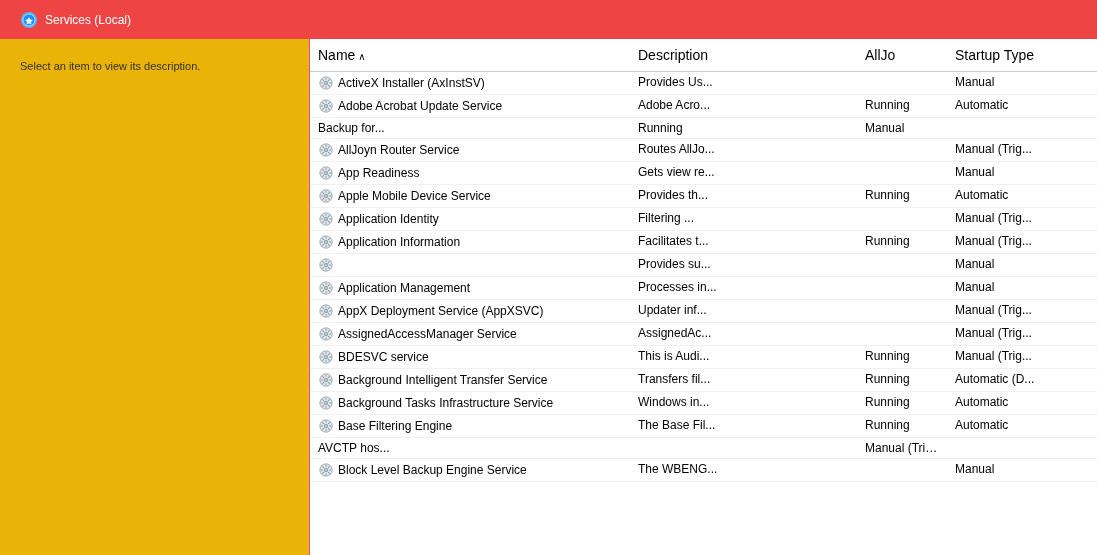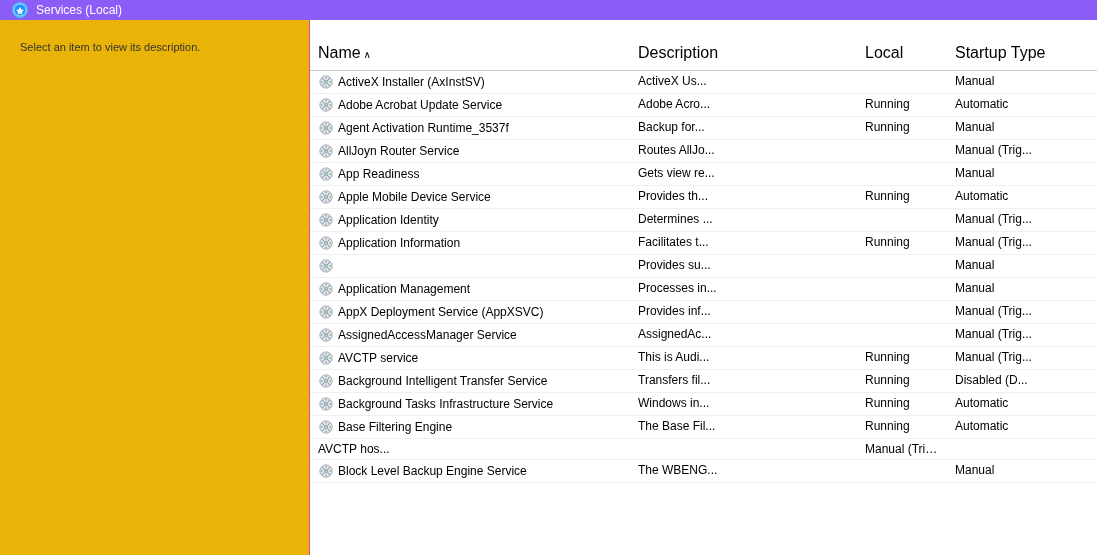--- a/index.html
+++ b/index.html
@@ -19,27 +19,27 @@
 
     .window {
       width: 1097px;
       height: 555px;
       background: white;
       display: flex;
       flex-direction: column;
     }
 
     .title-bar {
-      background: #8b5cf6;
+      background: #ef4444;
       color: white;
-      padding: 6px 12px;
+      padding: 6px 21px;
       display: flex;
       align-items: center;
       gap: 8px;
-      height: 20px;
+      height: 39px;
       flex-shrink: 0;
     }
 
     .title-bar-icon {
       width: 16px;
       height: 16px;
       background: #4db8ff;
       border-radius: 50%;
       display: flex;
       align-items: center;
@@ -84,26 +84,25 @@
       display: grid;
       grid-template-columns: 320px 1fr 90px 150px;
       background: white;
       border-bottom: 1px solid #ccc;
       padding: 4px 0;
       flex-shrink: 0;
     }
 
     .header-cell {
       padding: 4px 8px;
-      font-size: 16px;
+      font-size: 14px;
       font-weight: normal;
       color: #000;
       cursor: pointer;
       user-select: none;
-      margin-top: 16px;
     }
 
     .header-cell.sorted-asc::after {
       content: ' ∧';
       font-size: 10px;
     }
 
     .table-body {
       overflow-y: auto;
       flex: 1;
@@ -162,41 +161,41 @@
 
   <div class="main-content">
     <div class="left-panel">
       <span class="left-panel-text">Select an item to view its description.</span>
     </div>
 
     <div class="services-table-container">
       <div class="table-header">
         <div class="header-cell sorted-asc">Name</div>
         <div class="header-cell">Description</div>
-        <div class="header-cell">Local</div>
+        <div class="header-cell">AllJo</div>
         <div class="header-cell">Startup Type</div>
       </div>
 
       <div class="table-body">
 
       <div class="table-row">
             <div class="cell name-cell">
               <span class="service-icon">
                 <svg class="gear-svg" viewBox="0 0 16 16" xmlns="http://www.w3.org/2000/svg">
     <circle cx="8" cy="8" r="7" fill="#e8e8e8" stroke="#aaa" stroke-width="0.5"></circle>
     <path d="M8 5.5 A2.5 2.5 0 1 1 8 10.5 A2.5 2.5 0 1 1 8 5.5 Z" fill="#7090a0"></path>
     <path d="M7.2 2.5 L8.8 2.5 L8.8 4 L7.2 4 Z M7.2 12 L8.8 12 L8.8 13.5 L7.2 13.5 Z M2.5 7.2 L4 7.2 L4 8.8 L2.5 8.8 Z M12 7.2 L13.5 7.2 L13.5 8.8 L12 8.8 Z" fill="#8898a8" transform="rotate(0 8 8)"></path>
     <path d="M4.2 4.2 L5.3 5.3 M10.7 10.7 L11.8 11.8 M4.2 11.8 L5.3 10.7 M10.7 5.3 L11.8 4.2" stroke="#8898a8" stroke-width="1.2" stroke-linecap="round"></path>
     <circle cx="8" cy="8" r="2" fill="#b0c8d0"></circle>
     <circle cx="8" cy="8" r="7" fill="none" stroke="#6080a0" stroke-width="0.5"></circle>
   </svg>
               </span>
               <span>ActiveX Installer (AxInstSV)</span>
             </div>
-            <div class="cell">ActiveX Us...</div>
+            <div class="cell">Provides Us...</div>
             <div class="cell"></div>
             <div class="cell">Manual</div>
           </div>
           <div class="table-row">
             <div class="cell name-cell">
               <span class="service-icon">
                 <svg class="gear-svg" viewBox="0 0 16 16" xmlns="http://www.w3.org/2000/svg">
     <circle cx="8" cy="8" r="7" fill="#e8e8e8" stroke="#aaa" stroke-width="0.5"></circle>
     <path d="M8 5.5 A2.5 2.5 0 1 1 8 10.5 A2.5 2.5 0 1 1 8 5.5 Z" fill="#7090a0"></path>
     <path d="M7.2 2.5 L8.8 2.5 L8.8 4 L7.2 4 Z M7.2 12 L8.8 12 L8.8 13.5 L7.2 13.5 Z M2.5 7.2 L4 7.2 L4 8.8 L2.5 8.8 Z M12 7.2 L13.5 7.2 L13.5 8.8 L12 8.8 Z" fill="#8898a8" transform="rotate(0 8 8)"></path>
@@ -205,33 +204,20 @@
     <circle cx="8" cy="8" r="7" fill="none" stroke="#6080a0" stroke-width="0.5"></circle>
   </svg>
               </span>
               <span>Adobe Acrobat Update Service</span>
             </div>
             <div class="cell">Adobe Acro...</div>
             <div class="cell">Running</div>
             <div class="cell">Automatic</div>
           </div>
           <div class="table-row">
-            <div class="cell name-cell">
-              <span class="service-icon">
-                <svg class="gear-svg" viewBox="0 0 16 16" xmlns="http://www.w3.org/2000/svg">
-    <circle cx="8" cy="8" r="7" fill="#e8e8e8" stroke="#aaa" stroke-width="0.5"></circle>
-    <path d="M8 5.5 A2.5 2.5 0 1 1 8 10.5 A2.5 2.5 0 1 1 8 5.5 Z" fill="#7090a0"></path>
-    <path d="M7.2 2.5 L8.8 2.5 L8.8 4 L7.2 4 Z M7.2 12 L8.8 12 L8.8 13.5 L7.2 13.5 Z M2.5 7.2 L4 7.2 L4 8.8 L2.5 8.8 Z M12 7.2 L13.5 7.2 L13.5 8.8 L12 8.8 Z" fill="#8898a8" transform="rotate(0 8 8)"></path>
-    <path d="M4.2 4.2 L5.3 5.3 M10.7 10.7 L11.8 11.8 M4.2 11.8 L5.3 10.7 M10.7 5.3 L11.8 4.2" stroke="#8898a8" stroke-width="1.2" stroke-linecap="round"></path>
-    <circle cx="8" cy="8" r="2" fill="#b0c8d0"></circle>
-    <circle cx="8" cy="8" r="7" fill="none" stroke="#6080a0" stroke-width="0.5"></circle>
-  </svg>
-              </span>
-              <span>Agent Activation Runtime_3537f</span>
-            </div>
             <div class="cell">Backup for...</div>
             <div class="cell">Running</div>
             <div class="cell">Manual</div>
           </div>
           <div class="table-row">
             <div class="cell name-cell">
               <span class="service-icon">
                 <svg class="gear-svg" viewBox="0 0 16 16" xmlns="http://www.w3.org/2000/svg">
     <circle cx="8" cy="8" r="7" fill="#e8e8e8" stroke="#aaa" stroke-width="0.5"></circle>
     <path d="M8 5.5 A2.5 2.5 0 1 1 8 10.5 A2.5 2.5 0 1 1 8 5.5 Z" fill="#7090a0"></path>
@@ -290,21 +276,21 @@
     <circle cx="8" cy="8" r="7" fill="#e8e8e8" stroke="#aaa" stroke-width="0.5"></circle>
     <path d="M8 5.5 A2.5 2.5 0 1 1 8 10.5 A2.5 2.5 0 1 1 8 5.5 Z" fill="#7090a0"></path>
     <path d="M7.2 2.5 L8.8 2.5 L8.8 4 L7.2 4 Z M7.2 12 L8.8 12 L8.8 13.5 L7.2 13.5 Z M2.5 7.2 L4 7.2 L4 8.8 L2.5 8.8 Z M12 7.2 L13.5 7.2 L13.5 8.8 L12 8.8 Z" fill="#8898a8" transform="rotate(0 8 8)"></path>
     <path d="M4.2 4.2 L5.3 5.3 M10.7 10.7 L11.8 11.8 M4.2 11.8 L5.3 10.7 M10.7 5.3 L11.8 4.2" stroke="#8898a8" stroke-width="1.2" stroke-linecap="round"></path>
     <circle cx="8" cy="8" r="2" fill="#b0c8d0"></circle>
     <circle cx="8" cy="8" r="7" fill="none" stroke="#6080a0" stroke-width="0.5"></circle>
   </svg>
               </span>
               <span>Application Identity</span>
             </div>
-            <div class="cell">Determines ...</div>
+            <div class="cell">Filtering ...</div>
             <div class="cell"></div>
             <div class="cell">Manual (Trig...</div>
           </div>
           <div class="table-row">
             <div class="cell name-cell">
               <span class="service-icon">
                 <svg class="gear-svg" viewBox="0 0 16 16" xmlns="http://www.w3.org/2000/svg">
     <circle cx="8" cy="8" r="7" fill="#e8e8e8" stroke="#aaa" stroke-width="0.5"></circle>
     <path d="M8 5.5 A2.5 2.5 0 1 1 8 10.5 A2.5 2.5 0 1 1 8 5.5 Z" fill="#7090a0"></path>
     <path d="M7.2 2.5 L8.8 2.5 L8.8 4 L7.2 4 Z M7.2 12 L8.8 12 L8.8 13.5 L7.2 13.5 Z M2.5 7.2 L4 7.2 L4 8.8 L2.5 8.8 Z M12 7.2 L13.5 7.2 L13.5 8.8 L12 8.8 Z" fill="#8898a8" transform="rotate(0 8 8)"></path>
@@ -361,21 +347,21 @@
     <circle cx="8" cy="8" r="7" fill="#e8e8e8" stroke="#aaa" stroke-width="0.5"></circle>
     <path d="M8 5.5 A2.5 2.5 0 1 1 8 10.5 A2.5 2.5 0 1 1 8 5.5 Z" fill="#7090a0"></path>
     <path d="M7.2 2.5 L8.8 2.5 L8.8 4 L7.2 4 Z M7.2 12 L8.8 12 L8.8 13.5 L7.2 13.5 Z M2.5 7.2 L4 7.2 L4 8.8 L2.5 8.8 Z M12 7.2 L13.5 7.2 L13.5 8.8 L12 8.8 Z" fill="#8898a8" transform="rotate(0 8 8)"></path>
     <path d="M4.2 4.2 L5.3 5.3 M10.7 10.7 L11.8 11.8 M4.2 11.8 L5.3 10.7 M10.7 5.3 L11.8 4.2" stroke="#8898a8" stroke-width="1.2" stroke-linecap="round"></path>
     <circle cx="8" cy="8" r="2" fill="#b0c8d0"></circle>
     <circle cx="8" cy="8" r="7" fill="none" stroke="#6080a0" stroke-width="0.5"></circle>
   </svg>
               </span>
               <span>AppX Deployment Service (AppXSVC)</span>
             </div>
-            <div class="cell">Provides inf...</div>
+            <div class="cell">Updater inf...</div>
             <div class="cell"></div>
             <div class="cell">Manual (Trig...</div>
           </div>
           <div class="table-row">
             <div class="cell name-cell">
               <span class="service-icon">
                 <svg class="gear-svg" viewBox="0 0 16 16" xmlns="http://www.w3.org/2000/svg">
     <circle cx="8" cy="8" r="7" fill="#e8e8e8" stroke="#aaa" stroke-width="0.5"></circle>
     <path d="M8 5.5 A2.5 2.5 0 1 1 8 10.5 A2.5 2.5 0 1 1 8 5.5 Z" fill="#7090a0"></path>
     <path d="M7.2 2.5 L8.8 2.5 L8.8 4 L7.2 4 Z M7.2 12 L8.8 12 L8.8 13.5 L7.2 13.5 Z M2.5 7.2 L4 7.2 L4 8.8 L2.5 8.8 Z M12 7.2 L13.5 7.2 L13.5 8.8 L12 8.8 Z" fill="#8898a8" transform="rotate(0 8 8)"></path>
@@ -395,21 +381,21 @@
               <span class="service-icon">
                 <svg class="gear-svg" viewBox="0 0 16 16" xmlns="http://www.w3.org/2000/svg">
     <circle cx="8" cy="8" r="7" fill="#e8e8e8" stroke="#aaa" stroke-width="0.5"></circle>
     <path d="M8 5.5 A2.5 2.5 0 1 1 8 10.5 A2.5 2.5 0 1 1 8 5.5 Z" fill="#7090a0"></path>
     <path d="M7.2 2.5 L8.8 2.5 L8.8 4 L7.2 4 Z M7.2 12 L8.8 12 L8.8 13.5 L7.2 13.5 Z M2.5 7.2 L4 7.2 L4 8.8 L2.5 8.8 Z M12 7.2 L13.5 7.2 L13.5 8.8 L12 8.8 Z" fill="#8898a8" transform="rotate(0 8 8)"></path>
     <path d="M4.2 4.2 L5.3 5.3 M10.7 10.7 L11.8 11.8 M4.2 11.8 L5.3 10.7 M10.7 5.3 L11.8 4.2" stroke="#8898a8" stroke-width="1.2" stroke-linecap="round"></path>
     <circle cx="8" cy="8" r="2" fill="#b0c8d0"></circle>
     <circle cx="8" cy="8" r="7" fill="none" stroke="#6080a0" stroke-width="0.5"></circle>
   </svg>
               </span>
-              <span>AVCTP service</span>
+              <span>BDESVC service</span>
             </div>
             <div class="cell">This is Audi...</div>
             <div class="cell">Running</div>
             <div class="cell">Manual (Trig...</div>
           </div>
           <div class="table-row">
             <div class="cell name-cell">
               <span class="service-icon">
                 <svg class="gear-svg" viewBox="0 0 16 16" xmlns="http://www.w3.org/2000/svg">
     <circle cx="8" cy="8" r="7" fill="#e8e8e8" stroke="#aaa" stroke-width="0.5"></circle>
@@ -417,21 +403,21 @@
     <path d="M7.2 2.5 L8.8 2.5 L8.8 4 L7.2 4 Z M7.2 12 L8.8 12 L8.8 13.5 L7.2 13.5 Z M2.5 7.2 L4 7.2 L4 8.8 L2.5 8.8 Z M12 7.2 L13.5 7.2 L13.5 8.8 L12 8.8 Z" fill="#8898a8" transform="rotate(0 8 8)"></path>
     <path d="M4.2 4.2 L5.3 5.3 M10.7 10.7 L11.8 11.8 M4.2 11.8 L5.3 10.7 M10.7 5.3 L11.8 4.2" stroke="#8898a8" stroke-width="1.2" stroke-linecap="round"></path>
     <circle cx="8" cy="8" r="2" fill="#b0c8d0"></circle>
     <circle cx="8" cy="8" r="7" fill="none" stroke="#6080a0" stroke-width="0.5"></circle>
   </svg>
               </span>
               <span>Background Intelligent Transfer Service</span>
             </div>
             <div class="cell">Transfers fil...</div>
             <div class="cell">Running</div>
-            <div class="cell">Disabled (D...</div>
+            <div class="cell">Automatic (D...</div>
           </div>
           <div class="table-row">
             <div class="cell name-cell">
               <span class="service-icon">
                 <svg class="gear-svg" viewBox="0 0 16 16" xmlns="http://www.w3.org/2000/svg">
     <circle cx="8" cy="8" r="7" fill="#e8e8e8" stroke="#aaa" stroke-width="0.5"></circle>
     <path d="M8 5.5 A2.5 2.5 0 1 1 8 10.5 A2.5 2.5 0 1 1 8 5.5 Z" fill="#7090a0"></path>
     <path d="M7.2 2.5 L8.8 2.5 L8.8 4 L7.2 4 Z M7.2 12 L8.8 12 L8.8 13.5 L7.2 13.5 Z M2.5 7.2 L4 7.2 L4 8.8 L2.5 8.8 Z M12 7.2 L13.5 7.2 L13.5 8.8 L12 8.8 Z" fill="#8898a8" transform="rotate(0 8 8)"></path>
     <path d="M4.2 4.2 L5.3 5.3 M10.7 10.7 L11.8 11.8 M4.2 11.8 L5.3 10.7 M10.7 5.3 L11.8 4.2" stroke="#8898a8" stroke-width="1.2" stroke-linecap="round"></path>
     <circle cx="8" cy="8" r="2" fill="#b0c8d0"></circle>

